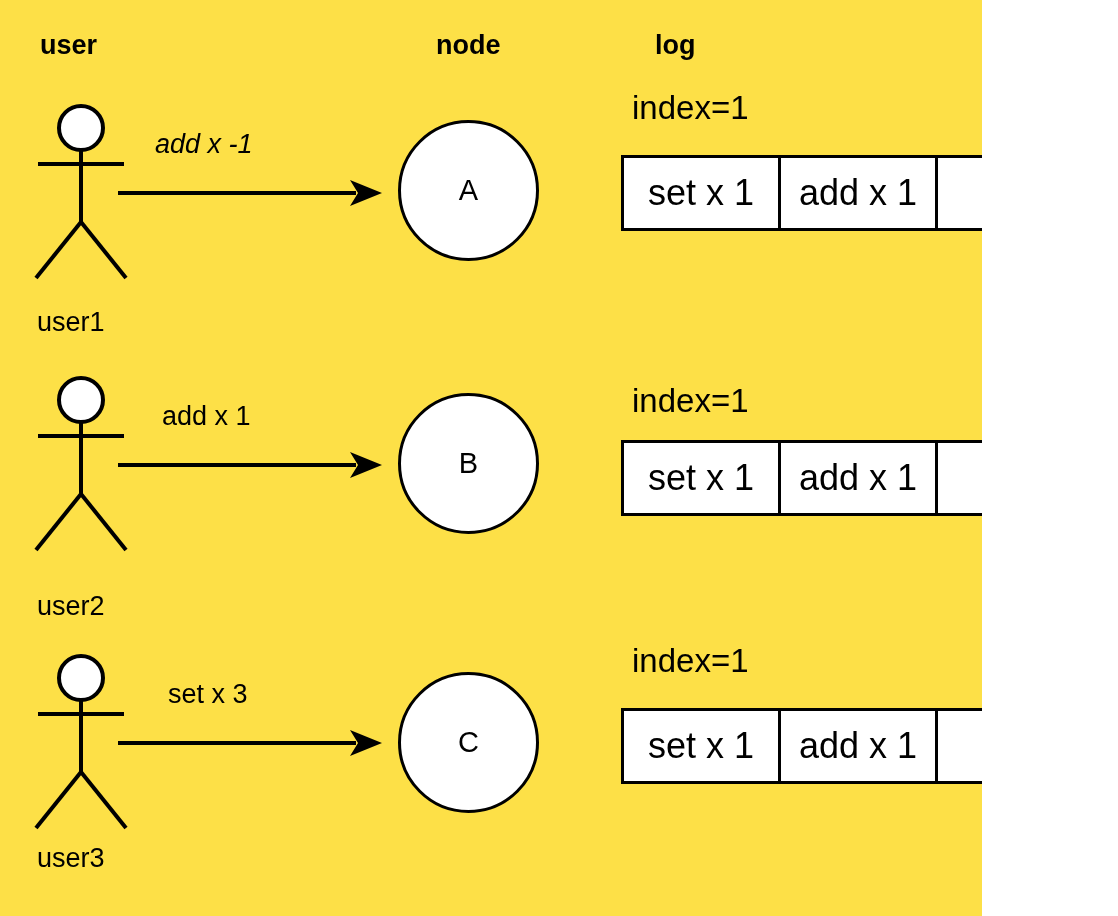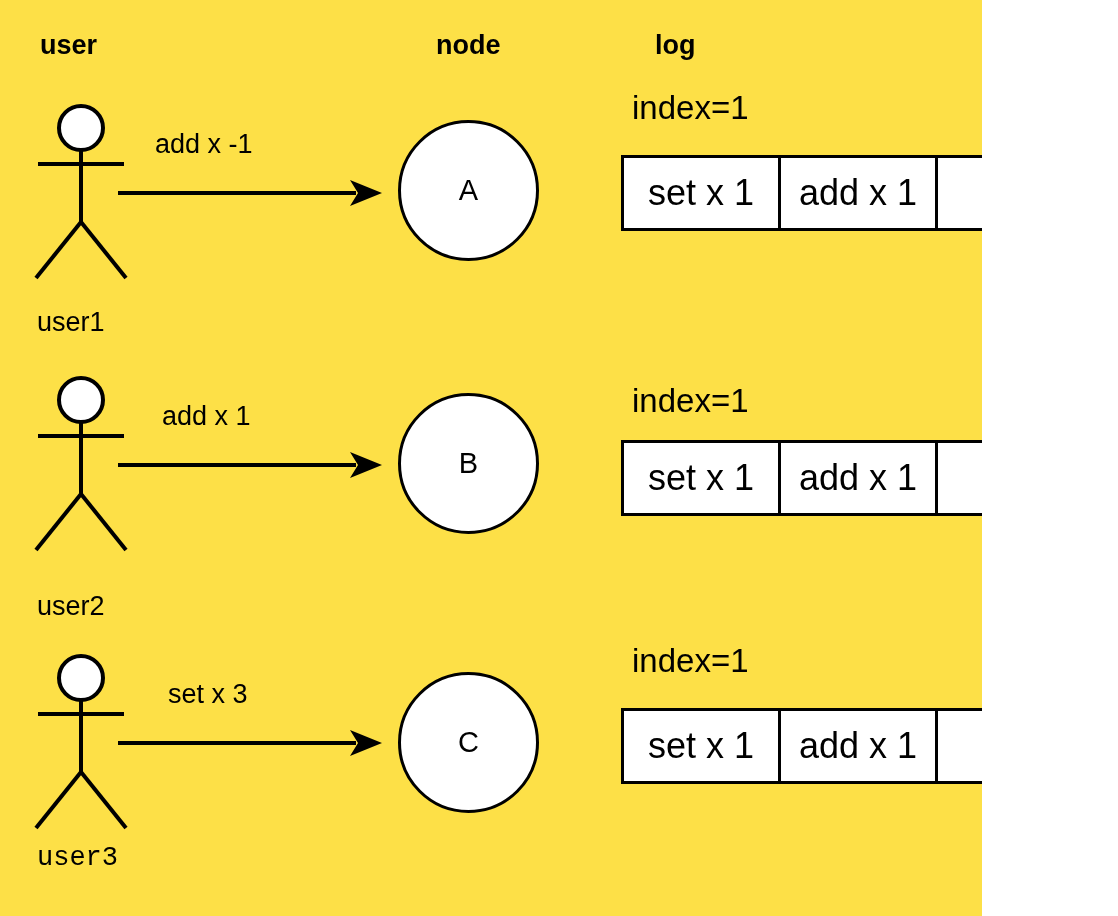--- a/index.html
+++ b/index.html
@@ -127,21 +127,21 @@
     <svg width="100" height="185" viewBox="0 0 100 185">
       <circle cx="51" cy="30" r="22" fill="#ffffff" stroke="#000000" stroke-width="4"></circle>
       <line x1="51" y1="52" x2="51" y2="124" stroke="#000000" stroke-width="4"></line>
       <line x1="8" y1="66" x2="94" y2="66" stroke="#000000" stroke-width="4"></line>
       <line x1="51" y1="124" x2="6" y2="180" stroke="#000000" stroke-width="4"></line>
       <line x1="51" y1="124" x2="96" y2="180" stroke="#000000" stroke-width="4"></line>
     </svg>
   </div>
   <div class="actor-label" style="left:37px; top:295px;margin-top:14px;">user1</div>
 
-  <div class="arrow-label" style="left:155px; top:131px;">add x -1</div>
+  <div class="arrow-label" style="left:155px; top:131px;font-style:italic;">add x -1</div>
   <div class="arrow" style="left:118px; top:178px;">
     <svg width="266" height="30" viewBox="0 0 266 30">
       <line x1="0" y1="15" x2="238" y2="15" stroke="#000000" stroke-width="4"></line>
       <polygon points="232,2 264,15 232,28 240,15" fill="#000000"></polygon>
     </svg>
   </div>
 
   <div class="node-circle" style="left:398px; top:120px;">
     <span class="node-circle-label">A</span>
   </div>
@@ -185,21 +185,21 @@
 
   <div class="actor" style="left:30px; top:648px;">
     <svg width="100" height="185" viewBox="0 0 100 185">
       <circle cx="51" cy="30" r="22" fill="#ffffff" stroke="#000000" stroke-width="4"></circle>
       <line x1="51" y1="52" x2="51" y2="124" stroke="#000000" stroke-width="4"></line>
       <line x1="8" y1="66" x2="94" y2="66" stroke="#000000" stroke-width="4"></line>
       <line x1="51" y1="124" x2="6" y2="180" stroke="#000000" stroke-width="4"></line>
       <line x1="51" y1="124" x2="96" y2="180" stroke="#000000" stroke-width="4"></line>
     </svg>
   </div>
-  <div class="actor-label" style="left:37px; top:845px;font-family:Liberation Mono, monospace;">user3</div>
+  <div class="actor-label" style="left:37px; top:845px;">user3</div>
 
   <div class="arrow-label" style="left:168px; top:681px;">set x 3</div>
   <div class="arrow" style="left:118px; top:728px;">
     <svg width="266" height="30" viewBox="0 0 266 30">
       <line x1="0" y1="15" x2="238" y2="15" stroke="#000000" stroke-width="4"></line>
       <polygon points="232,2 264,15 232,28 240,15" fill="#000000"></polygon>
     </svg>
   </div>
 
   <div class="node-circle" style="left:398px; top:672px;">

